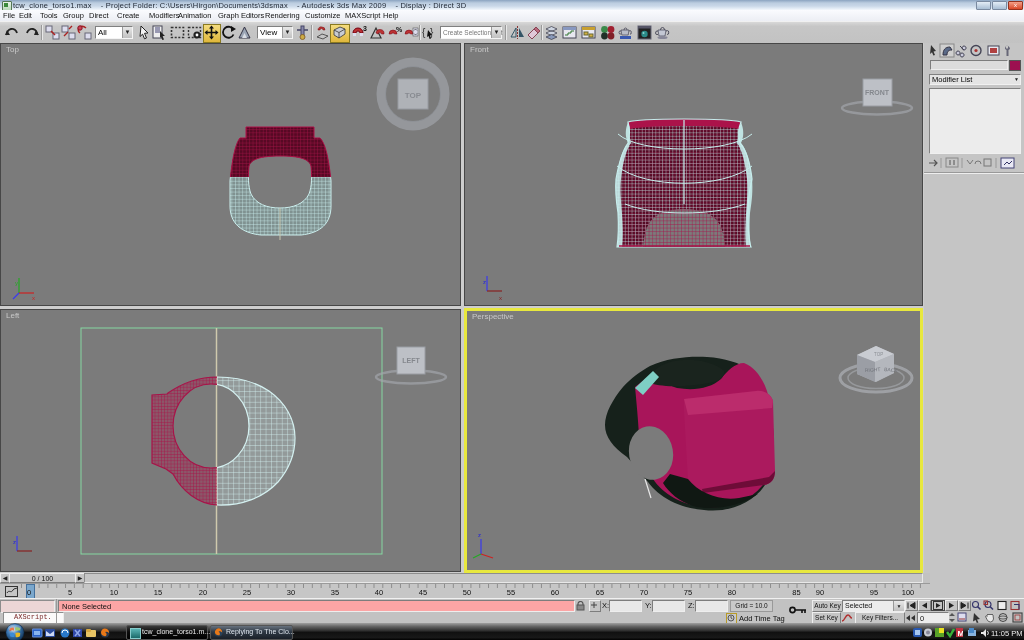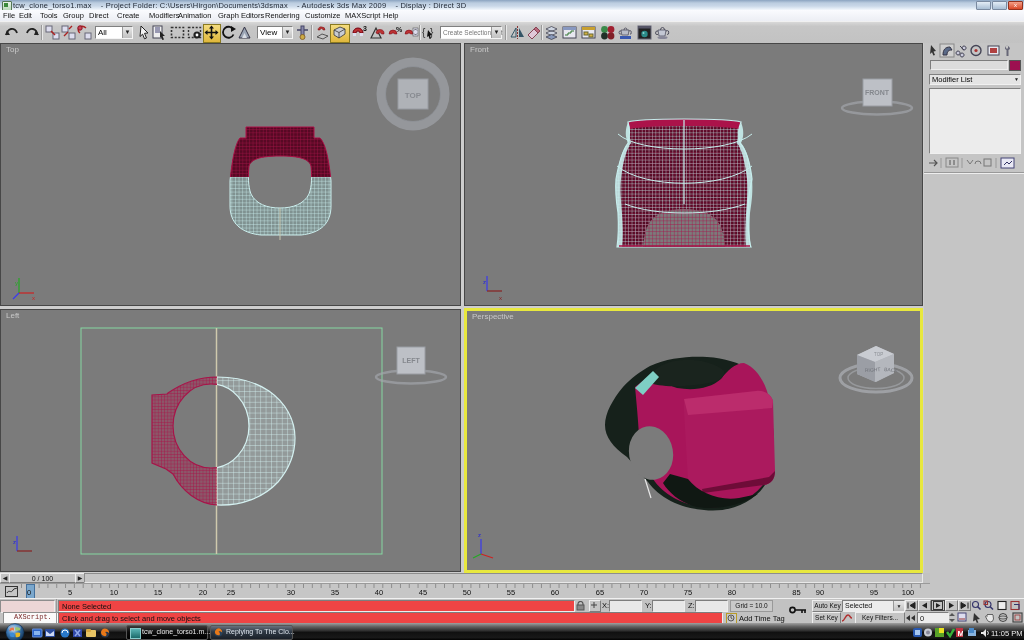--- a/index.html
+++ b/index.html
@@ -27,21 +27,21 @@
 .vplabel{position:absolute;left:5px;top:1px;font-size:8px;color:#c9c9c9;}
 
 #cpanel{left:924px;top:43px;width:100px;height:555px;background:#c5c5c5;}
 
 #timeslider{left:0;top:573px;width:930px;height:10px;background:#c2c2c2;}
 
 #trackbar{left:0;top:583px;width:930px;height:15px;background:#c6c6c6;border-top:1px solid #9a9a9a;}
 .tnum{position:absolute;top:4px;font-size:7.5px;color:#111;transform:translateX(-50%);}
 
 #statusbar{left:0;top:598px;width:1024px;height:25px;background:#c2c2c2;border-top:1px solid #f0f0f0;font-size:7.5px;}
-.sunken{border:1px solid;border-color:#7d7d7d #eee #eee #7d7d7d;background:#ef4444;}
+.sunken{border:1px solid;border-color:#7d7d7d #eee #eee #7d7d7d;background:#fca5a5;}
 .raised{border:1px solid;border-color:#eee #7d7d7d #7d7d7d #eee;background:#c5c5c5;}
 
 #taskbar{left:0;top:623px;width:1024px;height:17px;
   background:linear-gradient(#a0a0a0,#606060 22%,#303030 45%,#101010 55%,#181818 85%,#000);}
 </style>
 </head>
 <body>
 <div id="stage">
   <div id="titlebar" class="abs">
     <div class="abs" style="left:2px;top:1px;width:8px;height:8px;background:linear-gradient(#e8f4e8,#b8d8b8);border:1px solid #557755;border-radius:1px;">
@@ -443,21 +443,21 @@
       <path d="M2,7 C4,3 6,8 8,4 C9,2 11,3 12,2" stroke="#333" fill="none"></path>
     </svg>
     <div class="abs" style="left:21px;top:0;width:900px;height:15px;
       background:repeating-linear-gradient(90deg,#8c8c8c 0,#8c8c8c 1px,transparent 1px,transparent 8.82px);background-size:8.82px 4px;background-repeat:repeat-x;"></div>
     <div class="abs" style="left:26px;top:0;width:7px;height:15px;background:#7ba7cc;border:1px solid #44709c;"></div>
     <div class="abs" style="left:27px;top:4px;font-size:7.5px;color:#111;">0</div>
     <span class="tnum" style="left:70px;">5</span>
       <span class="tnum" style="left:114px;">10</span>
       <span class="tnum" style="left:158px;">15</span>
       <span class="tnum" style="left:203px;">20</span>
-      <span class="tnum" style="left:231px;">25</span>
+      <span class="tnum" style="left:247px;">25</span>
       <span class="tnum" style="left:291px;">30</span>
       <span class="tnum" style="left:335px;">35</span>
       <span class="tnum" style="left:379px;">40</span>
       <span class="tnum" style="left:423px;">45</span>
       <span class="tnum" style="left:467px;">50</span>
       <span class="tnum" style="left:511px;">55</span>
       <span class="tnum" style="left:555px;">60</span>
       <span class="tnum" style="left:600px;">65</span>
       <span class="tnum" style="left:644px;">70</span>
       <span class="tnum" style="left:688px;">75</span>
@@ -466,23 +466,20 @@
       <span class="tnum" style="left:820px;">90</span>
       <span class="tnum" style="left:864px;padding-left:20px;">95</span>
       <span class="tnum" style="left:908px;">100</span>
   </div>
   <div id="statusbar" class="abs">
     <div class="abs" style="left:0;top:1px;width:53px;height:11px;background:#ecd6d6;border:1px solid;border-color:#8d8d8d #eee #eee #8d8d8d;"></div>
     <div class="abs" style="left:3px;top:13px;width:49px;height:10px;background:#fafafa;border:1px solid;border-color:#8d8d8d #eee #eee #8d8d8d;font-family:'Liberation Mono',monospace;font-size:7px;color:#7a2a2a;padding-left:10px;">AXScript.</div>
     <div class="abs" style="left:56px;top:0;width:1px;height:25px;background:#9a9a9a;"></div>
     <div class="abs sunken" style="left:58px;top:1px;width:515px;height:10px;">
       <span class="abs" style="left:3px;top:1px;color:#111;">None Selected</span>
-    </div>
-    <div class="abs sunken" style="left:58px;top:13px;width:663px;height:10px;">
-      <span class="abs" style="left:3px;top:1px;color:#111;">Click and drag to select and move objects</span>
     </div>
     <svg class="abs" style="left:576px;top:2px;" width="9" height="10" viewBox="0 0 9 10">
       <path d="M2,4 L2,3 a2.5,2.5 0 0 1 5,0 L7,4" fill="none" stroke="#555" stroke-width="1.2"></path>
       <rect x="1" y="4" width="7" height="5" fill="#888" stroke="#555"></rect>
     </svg>
     <div class="abs raised" style="left:589px;top:1px;width:10px;height:10px;">
       <svg width="8" height="8" viewBox="0 0 8 8">
           <path d="M1,4 h6 M4,1 v6" stroke="#444" stroke-width="1"></path>
         </svg>
     </div>

